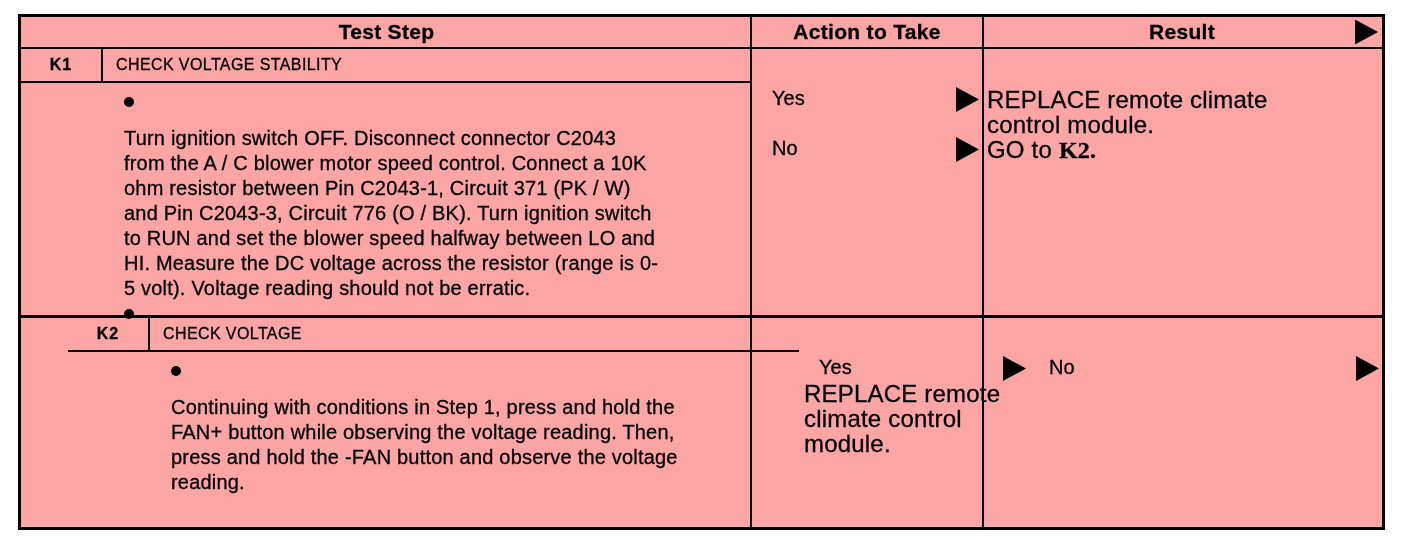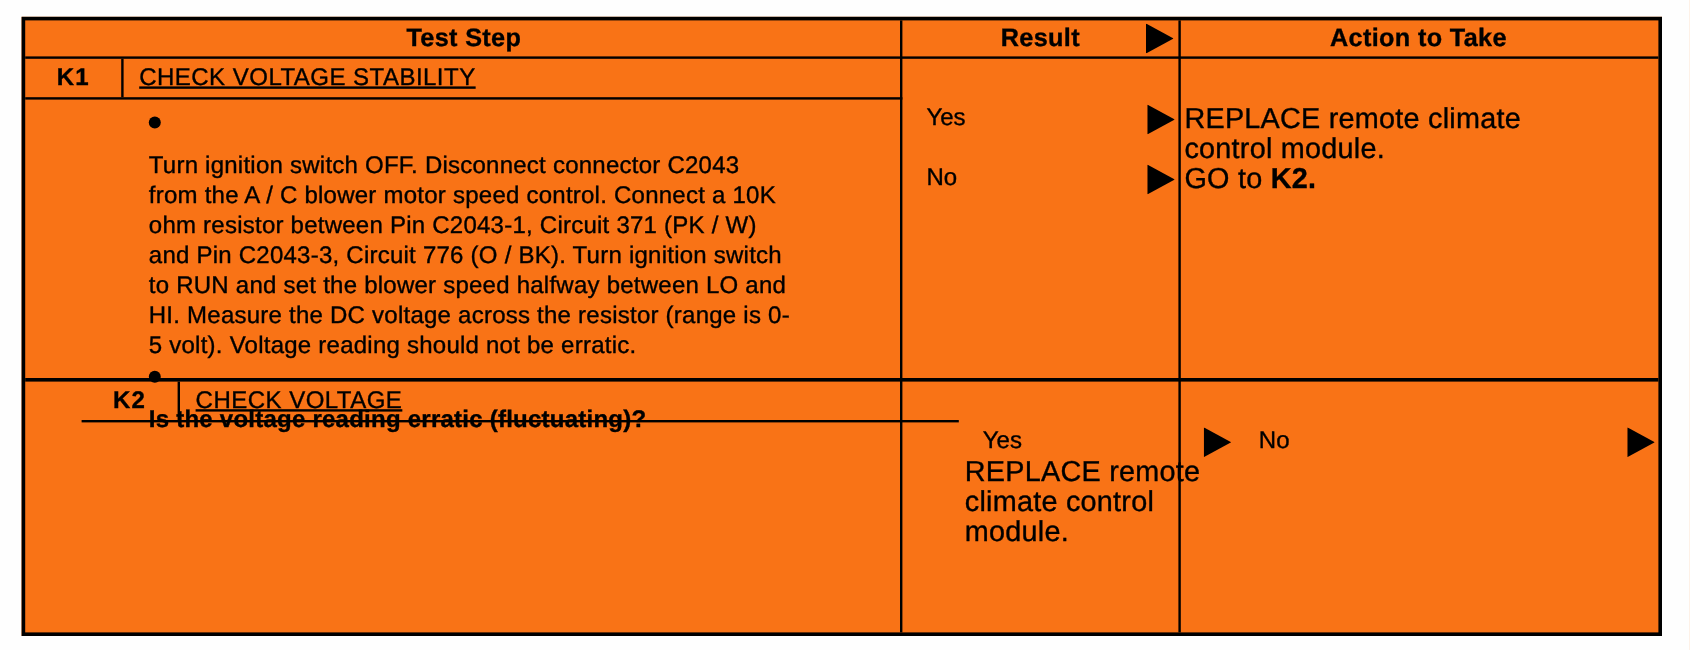--- a/index.html
+++ b/index.html
@@ -19,21 +19,21 @@
     background: #fefefe;
     overflow: hidden;
   }
   .doc-table {
     position: absolute;
     left: 18px;
     top: 14px;
     width: 1361px;
     height: 510px;
     border: 3px solid #000;
-    background: #f97316;
+    background: #fca5a5;
     -webkit-text-stroke: 0.3px #000;
   }
   
   .vline {
     position: absolute;
     top: 0; bottom: 0;
     width: 2px;
     background: #000;
     z-index: 2;
   }
@@ -85,31 +85,30 @@
     border-bottom: 2px solid #000;
     height: 32px;
   }
   .g-id {
     width: 80px;
     border-right: 2px solid #000;
     display: flex;
     align-items: center;
     justify-content: center;
     font-weight: bold;
-    font-size: 20px;
+    font-size: 16px;
     letter-spacing: 1px;
   }
   .g-title {
     flex: 1;
     display: flex;
     align-items: center;
     padding-left: 13px;
-    font-size: 20px;
+    font-size: 16px;
     letter-spacing: 0.4px;
-    text-decoration: underline;
   }
   .g-body {
     grid-column: 1;
     grid-row: 2;
     padding: 6px 92px 6px 103px;
   }
   .bullet {
     display: flex;
     gap: 19px;
     font-size: 20px;
@@ -158,62 +157,65 @@
 <body>
 
 <div class="page">
   <div class="doc-table">
 
     <div class="vline v1"></div>
     <div class="vline v2"></div>
 
     <div class="hdr-row">
       <div class="hdr-cell">Test Step</div>
+      <div class="hdr-cell">Action to Take</div>
       <div class="hdr-cell result">
         <span>Result</span>
         <span class="tri"></span>
       </div>
-      <div class="hdr-cell">Action to Take</div>
     </div>
 
     <div class="group k1">
       <div class="g-titlebar">
         <div class="g-id">K1</div>
         <div class="g-title">CHECK VOLTAGE STABILITY</div>
       </div>
       <div class="g-body">
         <div class="bullet">
           <span class="dot"></span>
           <span>Turn ignition switch OFF. Disconnect connector C2043 from the A / C blower motor speed control. Connect a 10K ohm resistor between Pin C2043-1, Circuit 371 (PK / W) and Pin C2043-3, Circuit 776 (O / BK). Turn ignition switch to RUN and set the blower speed halfway between LO and HI. Measure the DC voltage across the resistor (range is 0-5 volt). Voltage reading should not be erratic.</span>
         </div>
         <div class="bullet question">
           <span class="dot"></span>
-          <span>Is the voltage reading erratic (fluctuating)?</span>
         </div>
       </div>
       <div class="ra">
         <div class="res">
           <span>Yes</span>
           <span class="tri"></span>
         </div>
         <div class="act"><span>REPLACE remote climate control module.</span></div>
         <div class="res">
           <span>No</span>
           <span class="tri"></span>
         </div>
-        <div class="act"><span>GO to </span><span style="font-weight: bold;">K2.</span></div>
+        <div class="act"><span>GO to </span><span style="font-weight: bold; font-family: Liberation Serif, serif;">K2.</span></div>
       </div>
     </div>
 
     <div class="group k2">
       <div class="g-titlebar">
         <div class="g-id">K2</div>
         <div class="g-title">CHECK VOLTAGE</div>
       </div>
       <div class="g-body">
+        <div class="bullet">
+          <span class="dot"></span>
+          <span>Continuing with conditions in Step 1, press and hold the FAN+ button while observing the voltage reading. Then, press and hold the -FAN button and observe the voltage reading.</span>
+        </div>
       </div>
       <div class="ra">
         <div class="res">
           <span>Yes</span>
           <span class="tri"></span>
         </div>
         <div class="res">
           <span>No</span>
           <span class="tri"></span>
         </div>

